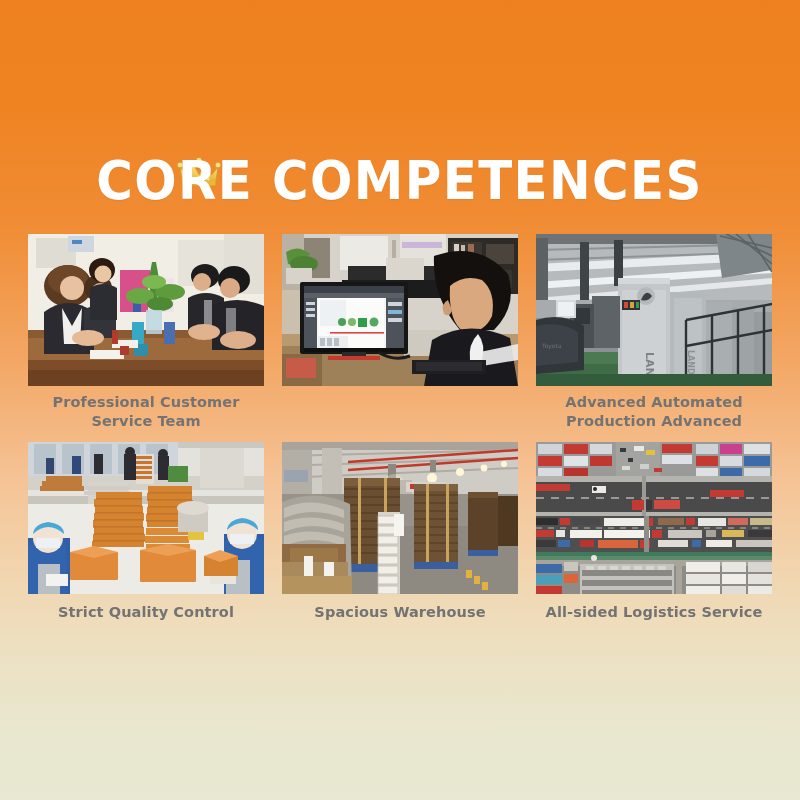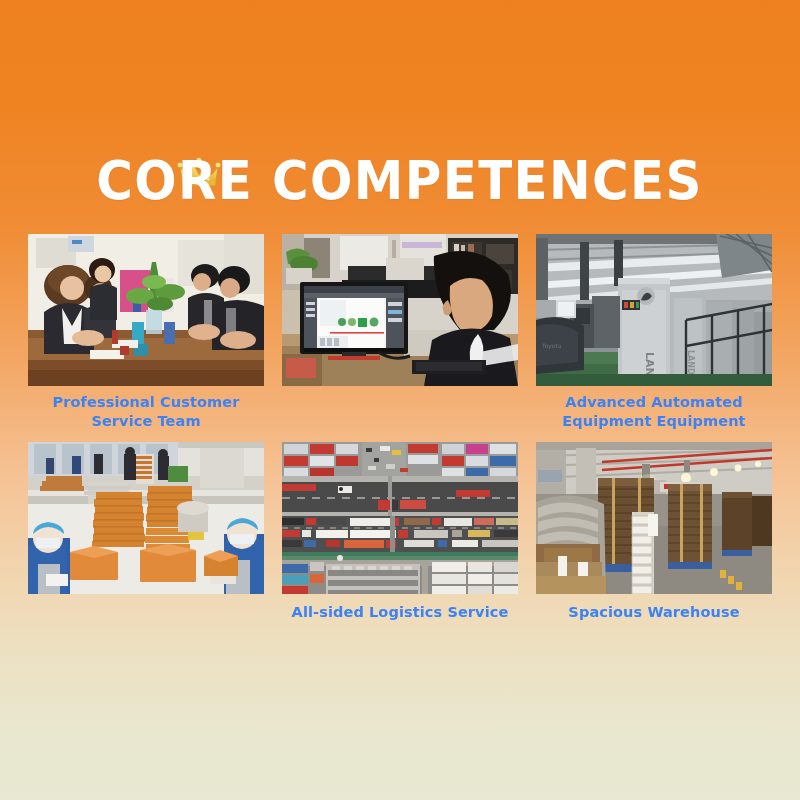--- a/index.html
+++ b/index.html
@@ -86,21 +86,21 @@
     height: 152px;
     overflow: hidden;
     background: #cfcfcf;
   }
 
   .photo svg { display: block; width: 236px; height: 152px; }
 
   .caption {
     margin-top: 7px;
     text-align: center;
-    color: #3b82f6;
+    color: #737373;
     font-family: "DejaVu Sans", sans-serif;
     font-size: 14.5px;
     font-weight: bold;
     line-height: 19px;
     letter-spacing: 0.1px;
     white-space: pre-line;
   }
 
   .row2 .caption { margin-top: 9px; }
 </style>
@@ -318,21 +318,21 @@
             <path d="M150 86 L150 150"></path>
             <path d="M176 82 L176 148"></path>
             <path d="M202 77 L202 146"></path>
             <path d="M228 72 L228 144"></path>
             <path d="M150 112 L236 96"></path>
           </g>
           <rect x="0" y="140" width="236" height="12" fill="#335c3c"></rect>
         </svg>
       </div>
       <div class="caption">Advanced Automated
-Equipment Equipment</div>
+Production Advanced</div>
     </div>
 
     <div class="cell row2">
       <div class="photo">
         <svg viewBox="0 0 236 152" preserveAspectRatio="none">
           <rect width="236" height="152" fill="#e9e7e2"></rect>
           <rect x="0" y="0" width="236" height="44" fill="#dedbd4"></rect>
           <rect x="0" y="0" width="160" height="34" fill="#cfd5da"></rect>
           <g fill="#b9c3cb">
             <rect x="6" y="2" width="22" height="30"></rect>
@@ -437,157 +437,21 @@
           <circle cx="214" cy="92" r="15" fill="#f0e3d3"></circle>
           <path d="M199 88 Q214 74 230 88 Q230 78 214 76 Q200 78 199 88 Z" fill="#4aa8d8"></path>
           <rect x="202" y="92" width="24" height="10" fill="#eef1f3"></rect>
           <rect x="182" y="128" width="26" height="14" fill="#e8e5de"></rect>
           <g fill="#d5832f">
             <rect x="176" y="114" width="34" height="20"></rect>
           </g>
           <path d="M176 114 L192 108 L210 114 L192 120 Z" fill="#eda055"></path>
         </svg>
       </div>
-    </div>
-
-    <div class="cell row2">
-      <div class="photo">
-        <svg viewBox="0 0 236 152" preserveAspectRatio="none">
-          <rect width="236" height="152" fill="#8e8e8e"></rect>
-
-          <rect x="0" y="0" width="236" height="34" fill="#9a9a98"></rect>
-          <g>
-            <rect x="2" y="2" width="24" height="10" fill="#cfd4d8"></rect>
-            <rect x="2" y="14" width="24" height="10" fill="#c23a32"></rect>
-            <rect x="2" y="26" width="24" height="8" fill="#d8dce0"></rect>
-            <rect x="28" y="2" width="24" height="10" fill="#c23a32"></rect>
-            <rect x="28" y="14" width="24" height="10" fill="#e0e4e6"></rect>
-            <rect x="28" y="26" width="24" height="8" fill="#b8342c"></rect>
-            <rect x="54" y="2" width="22" height="10" fill="#d5d9dc"></rect>
-            <rect x="54" y="14" width="22" height="10" fill="#bf3830"></rect>
-            <rect x="160" y="2" width="22" height="10" fill="#cdd2d6"></rect>
-            <rect x="160" y="14" width="22" height="10" fill="#c23a32"></rect>
-            <rect x="160" y="26" width="22" height="8" fill="#dde1e4"></rect>
-            <rect x="184" y="2" width="22" height="10" fill="#c9408e"></rect>
-            <rect x="184" y="14" width="22" height="10" fill="#d8dce0"></rect>
-            <rect x="184" y="26" width="22" height="8" fill="#3d6aa8"></rect>
-            <rect x="208" y="2" width="26" height="10" fill="#dde1e4"></rect>
-            <rect x="208" y="14" width="26" height="10" fill="#3d6aa8"></rect>
-            <rect x="208" y="26" width="26" height="8" fill="#d5d9dc"></rect>
-            <rect x="126" y="2" width="30" height="9" fill="#c23a32"></rect>
-            <rect x="126" y="13" width="30" height="9" fill="#dde1e4"></rect>
-          </g>
-          <rect x="80" y="0" width="44" height="34" fill="#a3a3a0"></rect>
-          <g fill="#3a3a3a">
-            <rect x="84" y="6" width="6" height="4"></rect>
-            <rect x="92" y="16" width="5" height="4"></rect>
-          </g>
-          <rect x="98" y="4" width="10" height="5" fill="#e8e8e4"></rect>
-          <rect x="110" y="8" width="9" height="5" fill="#e2c23a"></rect>
-          <rect x="86" y="24" width="8" height="4" fill="#d8d8d4"></rect>
-          <rect x="104" y="22" width="9" height="5" fill="#cfcfcc"></rect>
-          <rect x="118" y="26" width="8" height="4" fill="#c23a32"></rect>
-
-          <rect x="0" y="34" width="236" height="6" fill="#b5b3ad"></rect>
-          <rect x="0" y="40" width="236" height="32" fill="#4a4a4a"></rect>
-          <g stroke="#e8e6e0" stroke-width="1.2" stroke-dasharray="8 7">
-            <line x1="0" y1="56" x2="236" y2="56"></line>
-          </g>
-          <rect x="0" y="70" width="236" height="4" fill="#b5b3ad"></rect>
-          <rect x="106" y="34" width="4" height="42" fill="#9a9a96"></rect>
-          <rect x="0" y="42" width="34" height="7" fill="#c23a32"></rect>
-          <rect x="56" y="44" width="14" height="7" fill="#eceae6"></rect>
-          <circle cx="59" cy="47" r="2" fill="#2a2a2a"></circle>
-          <rect x="174" y="48" width="34" height="7" fill="#c23a32"></rect>
-          <rect x="96" y="58" width="12" height="10" fill="#c23a32"></rect>
-          <rect x="118" y="58" width="26" height="9" fill="#cf4a40"></rect>
-          <rect x="110" y="58" width="6" height="10" fill="#3a3a3a"></rect>
-
-          <rect x="0" y="74" width="236" height="36" fill="#4f4f4f"></rect>
-          <g>
-            <rect x="0" y="76" width="22" height="7" fill="#2e2e2e"></rect>
-            <rect x="24" y="76" width="10" height="7" fill="#c23a32"></rect>
-            <rect x="36" y="76" width="28" height="7" fill="#4a4a4a"></rect>
-            <rect x="68" y="76" width="40" height="8" fill="#f0eee8"></rect>
-            <rect x="108" y="76" width="9" height="8" fill="#c23a32"></rect>
-            <rect x="122" y="76" width="26" height="7" fill="#8e6a4a"></rect>
-            <rect x="150" y="76" width="9" height="7" fill="#c23a32"></rect>
-            <rect x="162" y="76" width="28" height="8" fill="#e8e6e0"></rect>
-            <rect x="192" y="76" width="20" height="7" fill="#d06a5a"></rect>
-            <rect x="214" y="76" width="22" height="7" fill="#c9b98a"></rect>
-          </g>
-          <g>
-            <rect x="0" y="88" width="18" height="7" fill="#c23a32"></rect>
-            <rect x="20" y="88" width="9" height="7" fill="#e8e6e0"></rect>
-            <rect x="34" y="88" width="32" height="8" fill="#f2f0ea"></rect>
-            <rect x="68" y="88" width="46" height="8" fill="#f4f2ec"></rect>
-            <rect x="116" y="88" width="10" height="8" fill="#c23a32"></rect>
-            <rect x="132" y="88" width="34" height="8" fill="#c9c6c0"></rect>
-            <rect x="170" y="88" width="10" height="7" fill="#a8a49c"></rect>
-            <rect x="186" y="88" width="22" height="7" fill="#d8b85a"></rect>
-            <rect x="212" y="88" width="24" height="7" fill="#3a3a3a"></rect>
-          </g>
-          <g>
-            <rect x="0" y="98" width="20" height="7" fill="#3a3a3a"></rect>
-            <rect x="22" y="98" width="12" height="7" fill="#3d6aa8"></rect>
-            <rect x="44" y="98" width="14" height="7" fill="#b8342c"></rect>
-            <rect x="62" y="98" width="40" height="8" fill="#d8663a"></rect>
-            <rect x="104" y="98" width="10" height="8" fill="#c23a32"></rect>
-            <rect x="122" y="98" width="30" height="7" fill="#e0ddd6"></rect>
-            <rect x="156" y="98" width="9" height="7" fill="#3d6aa8"></rect>
-            <rect x="170" y="98" width="26" height="7" fill="#edebe4"></rect>
-            <rect x="200" y="98" width="36" height="7" fill="#c9c6c0"></rect>
-          </g>
-          <g stroke="#bfbdb6" stroke-width="1" stroke-dasharray="6 6">
-            <line x1="0" y1="86" x2="236" y2="86"></line>
-          </g>
-          <rect x="108" y="74" width="5" height="38" fill="#8e8e8a"></rect>
-
-          <rect x="0" y="110" width="236" height="8" fill="#3f7a5c"></rect>
-          <rect x="0" y="114" width="236" height="6" fill="#5a8a6a"></rect>
-          <rect x="0" y="118" width="236" height="34" fill="#8e8c86"></rect>
-          <rect x="0" y="118" width="236" height="6" fill="#a8a49c"></rect>
-          <rect x="44" y="122" width="94" height="30" fill="#c4c2bc"></rect>
-          <g fill="#8a8884">
-            <rect x="46" y="128" width="90" height="6"></rect>
-            <rect x="46" y="138" width="90" height="6"></rect>
-            <rect x="46" y="148" width="90" height="4"></rect>
-          </g>
-          <g fill="#d8d6d0">
-            <rect x="50" y="124" width="8" height="4"></rect>
-            <rect x="62" y="124" width="8" height="4"></rect>
-            <rect x="74" y="124" width="8" height="4"></rect>
-            <rect x="86" y="124" width="8" height="4"></rect>
-            <rect x="98" y="124" width="8" height="4"></rect>
-            <rect x="110" y="124" width="8" height="4"></rect>
-            <rect x="122" y="124" width="8" height="4"></rect>
-          </g>
-          <g>
-            <rect x="0" y="122" width="26" height="9" fill="#3d6aa8"></rect>
-            <rect x="0" y="133" width="26" height="9" fill="#4aa0b8"></rect>
-            <rect x="0" y="144" width="26" height="8" fill="#c23a32"></rect>
-            <rect x="28" y="120" width="14" height="9" fill="#c9c6c0"></rect>
-            <rect x="28" y="132" width="14" height="9" fill="#d8663a"></rect>
-          </g>
-          <g>
-            <rect x="150" y="120" width="34" height="10" fill="#f0eee8"></rect>
-            <rect x="186" y="120" width="24" height="10" fill="#e8e6e0"></rect>
-            <rect x="212" y="120" width="24" height="10" fill="#d8d6d0"></rect>
-            <rect x="150" y="132" width="34" height="10" fill="#e8e6e0"></rect>
-            <rect x="186" y="132" width="24" height="10" fill="#f0eee8"></rect>
-            <rect x="212" y="132" width="24" height="10" fill="#e4e2dc"></rect>
-            <rect x="150" y="144" width="34" height="8" fill="#f0eee8"></rect>
-            <rect x="186" y="144" width="24" height="8" fill="#e0ddd6"></rect>
-            <rect x="212" y="144" width="24" height="8" fill="#eceae4"></rect>
-          </g>
-          <rect x="140" y="118" width="6" height="34" fill="#a8a49c"></rect>
-          <circle cx="58" cy="116" r="3" fill="#e8e6e0"></circle>
-        </svg>
-      </div>
-      <div class="caption">All-sided Logistics Service</div>
+      <div class="caption">Strict Quality Control</div>
     </div>
 
     <div class="cell row2">
       <div class="photo">
         <svg viewBox="0 0 236 152" preserveAspectRatio="none">
           <rect width="236" height="152" fill="#b6b2aa"></rect>
           <rect x="0" y="0" width="236" height="52" fill="#cfccc5"></rect>
           <rect x="0" y="0" width="236" height="8" fill="#a8a49c"></rect>
           <g stroke="#b0aca4" stroke-width="2">
             <line x1="0" y1="14" x2="236" y2="8"></line>
@@ -680,14 +544,151 @@
             <rect x="184" y="128" width="6" height="8"></rect>
             <rect x="192" y="134" width="6" height="8"></rect>
             <rect x="200" y="140" width="6" height="8"></rect>
           </g>
           <rect x="218" y="116" width="18" height="12" fill="#8e8a82"></rect>
         </svg>
       </div>
       <div class="caption">Spacious Warehouse</div>
     </div>
 
+    <div class="cell row2">
+      <div class="photo">
+        <svg viewBox="0 0 236 152" preserveAspectRatio="none">
+          <rect width="236" height="152" fill="#8e8e8e"></rect>
+
+          <rect x="0" y="0" width="236" height="34" fill="#9a9a98"></rect>
+          <g>
+            <rect x="2" y="2" width="24" height="10" fill="#cfd4d8"></rect>
+            <rect x="2" y="14" width="24" height="10" fill="#c23a32"></rect>
+            <rect x="2" y="26" width="24" height="8" fill="#d8dce0"></rect>
+            <rect x="28" y="2" width="24" height="10" fill="#c23a32"></rect>
+            <rect x="28" y="14" width="24" height="10" fill="#e0e4e6"></rect>
+            <rect x="28" y="26" width="24" height="8" fill="#b8342c"></rect>
+            <rect x="54" y="2" width="22" height="10" fill="#d5d9dc"></rect>
+            <rect x="54" y="14" width="22" height="10" fill="#bf3830"></rect>
+            <rect x="160" y="2" width="22" height="10" fill="#cdd2d6"></rect>
+            <rect x="160" y="14" width="22" height="10" fill="#c23a32"></rect>
+            <rect x="160" y="26" width="22" height="8" fill="#dde1e4"></rect>
+            <rect x="184" y="2" width="22" height="10" fill="#c9408e"></rect>
+            <rect x="184" y="14" width="22" height="10" fill="#d8dce0"></rect>
+            <rect x="184" y="26" width="22" height="8" fill="#3d6aa8"></rect>
+            <rect x="208" y="2" width="26" height="10" fill="#dde1e4"></rect>
+            <rect x="208" y="14" width="26" height="10" fill="#3d6aa8"></rect>
+            <rect x="208" y="26" width="26" height="8" fill="#d5d9dc"></rect>
+            <rect x="126" y="2" width="30" height="9" fill="#c23a32"></rect>
+            <rect x="126" y="13" width="30" height="9" fill="#dde1e4"></rect>
+          </g>
+          <rect x="80" y="0" width="44" height="34" fill="#a3a3a0"></rect>
+          <g fill="#3a3a3a">
+            <rect x="84" y="6" width="6" height="4"></rect>
+            <rect x="92" y="16" width="5" height="4"></rect>
+          </g>
+          <rect x="98" y="4" width="10" height="5" fill="#e8e8e4"></rect>
+          <rect x="110" y="8" width="9" height="5" fill="#e2c23a"></rect>
+          <rect x="86" y="24" width="8" height="4" fill="#d8d8d4"></rect>
+          <rect x="104" y="22" width="9" height="5" fill="#cfcfcc"></rect>
+          <rect x="118" y="26" width="8" height="4" fill="#c23a32"></rect>
+
+          <rect x="0" y="34" width="236" height="6" fill="#b5b3ad"></rect>
+          <rect x="0" y="40" width="236" height="32" fill="#4a4a4a"></rect>
+          <g stroke="#e8e6e0" stroke-width="1.2" stroke-dasharray="8 7">
+            <line x1="0" y1="56" x2="236" y2="56"></line>
+          </g>
+          <rect x="0" y="70" width="236" height="4" fill="#b5b3ad"></rect>
+          <rect x="106" y="34" width="4" height="42" fill="#9a9a96"></rect>
+          <rect x="0" y="42" width="34" height="7" fill="#c23a32"></rect>
+          <rect x="56" y="44" width="14" height="7" fill="#eceae6"></rect>
+          <circle cx="59" cy="47" r="2" fill="#2a2a2a"></circle>
+          <rect x="174" y="48" width="34" height="7" fill="#c23a32"></rect>
+          <rect x="96" y="58" width="12" height="10" fill="#c23a32"></rect>
+          <rect x="118" y="58" width="26" height="9" fill="#cf4a40"></rect>
+          <rect x="110" y="58" width="6" height="10" fill="#3a3a3a"></rect>
+
+          <rect x="0" y="74" width="236" height="36" fill="#4f4f4f"></rect>
+          <g>
+            <rect x="0" y="76" width="22" height="7" fill="#2e2e2e"></rect>
+            <rect x="24" y="76" width="10" height="7" fill="#c23a32"></rect>
+            <rect x="36" y="76" width="28" height="7" fill="#4a4a4a"></rect>
+            <rect x="68" y="76" width="40" height="8" fill="#f0eee8"></rect>
+            <rect x="108" y="76" width="9" height="8" fill="#c23a32"></rect>
+            <rect x="122" y="76" width="26" height="7" fill="#8e6a4a"></rect>
+            <rect x="150" y="76" width="9" height="7" fill="#c23a32"></rect>
+            <rect x="162" y="76" width="28" height="8" fill="#e8e6e0"></rect>
+            <rect x="192" y="76" width="20" height="7" fill="#d06a5a"></rect>
+            <rect x="214" y="76" width="22" height="7" fill="#c9b98a"></rect>
+          </g>
+          <g>
+            <rect x="0" y="88" width="18" height="7" fill="#c23a32"></rect>
+            <rect x="20" y="88" width="9" height="7" fill="#e8e6e0"></rect>
+            <rect x="34" y="88" width="32" height="8" fill="#f2f0ea"></rect>
+            <rect x="68" y="88" width="46" height="8" fill="#f4f2ec"></rect>
+            <rect x="116" y="88" width="10" height="8" fill="#c23a32"></rect>
+            <rect x="132" y="88" width="34" height="8" fill="#c9c6c0"></rect>
+            <rect x="170" y="88" width="10" height="7" fill="#a8a49c"></rect>
+            <rect x="186" y="88" width="22" height="7" fill="#d8b85a"></rect>
+            <rect x="212" y="88" width="24" height="7" fill="#3a3a3a"></rect>
+          </g>
+          <g>
+            <rect x="0" y="98" width="20" height="7" fill="#3a3a3a"></rect>
+            <rect x="22" y="98" width="12" height="7" fill="#3d6aa8"></rect>
+            <rect x="44" y="98" width="14" height="7" fill="#b8342c"></rect>
+            <rect x="62" y="98" width="40" height="8" fill="#d8663a"></rect>
+            <rect x="104" y="98" width="10" height="8" fill="#c23a32"></rect>
+            <rect x="122" y="98" width="30" height="7" fill="#e0ddd6"></rect>
+            <rect x="156" y="98" width="9" height="7" fill="#3d6aa8"></rect>
+            <rect x="170" y="98" width="26" height="7" fill="#edebe4"></rect>
+            <rect x="200" y="98" width="36" height="7" fill="#c9c6c0"></rect>
+          </g>
+          <g stroke="#bfbdb6" stroke-width="1" stroke-dasharray="6 6">
+            <line x1="0" y1="86" x2="236" y2="86"></line>
+          </g>
+          <rect x="108" y="74" width="5" height="38" fill="#8e8e8a"></rect>
+
+          <rect x="0" y="110" width="236" height="8" fill="#3f7a5c"></rect>
+          <rect x="0" y="114" width="236" height="6" fill="#5a8a6a"></rect>
+          <rect x="0" y="118" width="236" height="34" fill="#8e8c86"></rect>
+          <rect x="0" y="118" width="236" height="6" fill="#a8a49c"></rect>
+          <rect x="44" y="122" width="94" height="30" fill="#c4c2bc"></rect>
+          <g fill="#8a8884">
+            <rect x="46" y="128" width="90" height="6"></rect>
+            <rect x="46" y="138" width="90" height="6"></rect>
+            <rect x="46" y="148" width="90" height="4"></rect>
+          </g>
+          <g fill="#d8d6d0">
+            <rect x="50" y="124" width="8" height="4"></rect>
+            <rect x="62" y="124" width="8" height="4"></rect>
+            <rect x="74" y="124" width="8" height="4"></rect>
+            <rect x="86" y="124" width="8" height="4"></rect>
+            <rect x="98" y="124" width="8" height="4"></rect>
+            <rect x="110" y="124" width="8" height="4"></rect>
+            <rect x="122" y="124" width="8" height="4"></rect>
+          </g>
+          <g>
+            <rect x="0" y="122" width="26" height="9" fill="#3d6aa8"></rect>
+            <rect x="0" y="133" width="26" height="9" fill="#4aa0b8"></rect>
+            <rect x="0" y="144" width="26" height="8" fill="#c23a32"></rect>
+            <rect x="28" y="120" width="14" height="9" fill="#c9c6c0"></rect>
+            <rect x="28" y="132" width="14" height="9" fill="#d8663a"></rect>
+          </g>
+          <g>
+            <rect x="150" y="120" width="34" height="10" fill="#f0eee8"></rect>
+            <rect x="186" y="120" width="24" height="10" fill="#e8e6e0"></rect>
+            <rect x="212" y="120" width="24" height="10" fill="#d8d6d0"></rect>
+            <rect x="150" y="132" width="34" height="10" fill="#e8e6e0"></rect>
+            <rect x="186" y="132" width="24" height="10" fill="#f0eee8"></rect>
+            <rect x="212" y="132" width="24" height="10" fill="#e4e2dc"></rect>
+            <rect x="150" y="144" width="34" height="8" fill="#f0eee8"></rect>
+            <rect x="186" y="144" width="24" height="8" fill="#e0ddd6"></rect>
+            <rect x="212" y="144" width="24" height="8" fill="#eceae4"></rect>
+          </g>
+          <rect x="140" y="118" width="6" height="34" fill="#a8a49c"></rect>
+          <circle cx="58" cy="116" r="3" fill="#e8e6e0"></circle>
+        </svg>
+      </div>
+      <div class="caption">All-sided Logistics Service</div>
+    </div>
+
   </div>
 </div>
 
 </body></html>

